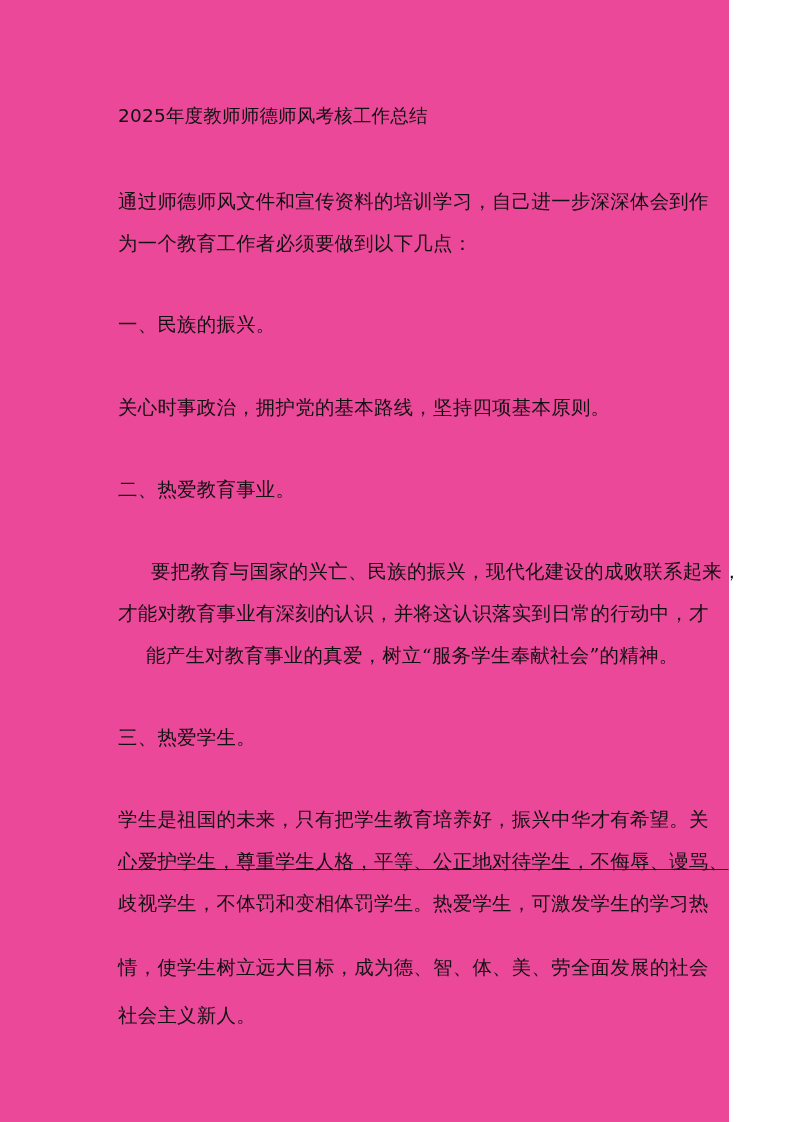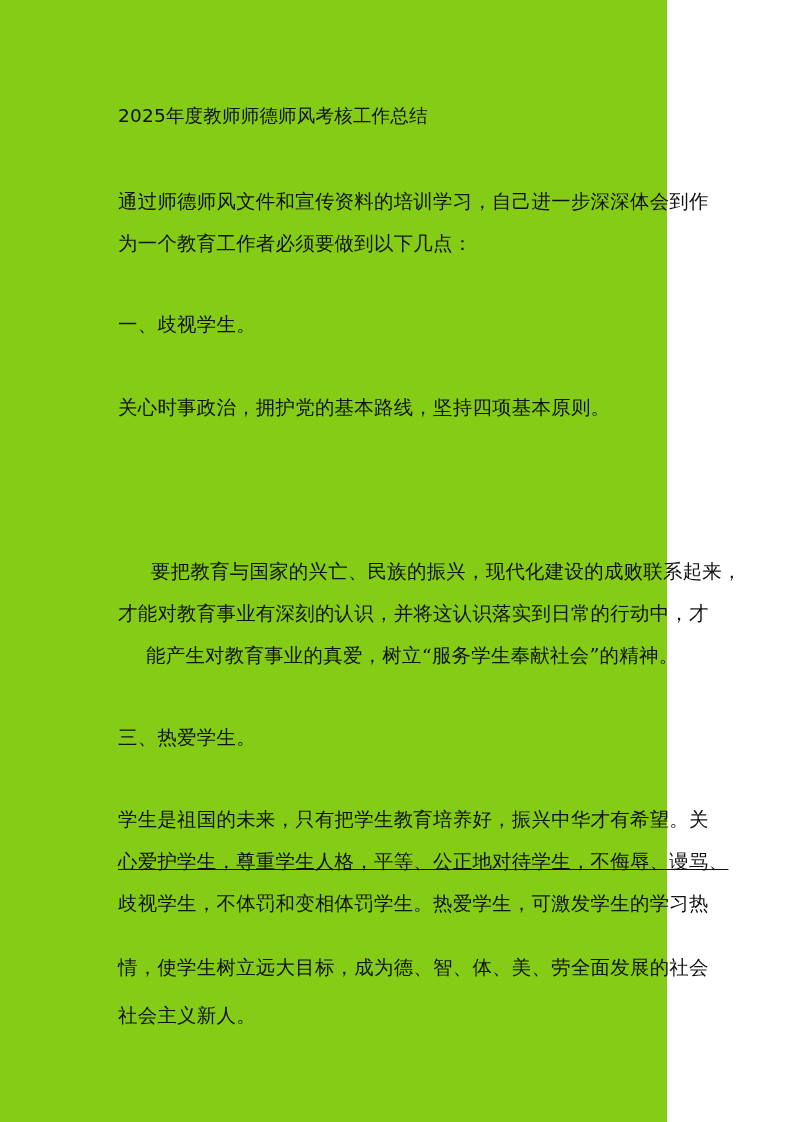--- a/index.html
+++ b/index.html
@@ -12,23 +12,23 @@
     height: 1122px;
     position: relative;
     overflow: hidden;
     font-family: "DejaVu Serif", "Liberation Serif", serif;
     color: #111111;
   }
   .page {
     position: absolute;
     left: 0;
     top: 0;
-    width: 667px;
+    width: 729px;
     height: 1122px;
-    background: #84cc16;
+    background: #ec4899;
   }
   .line {
     position: absolute;
     left: 118px;
     white-space: nowrap;
     font-size: 19.4px;
     line-height: 24px;
     letter-spacing: 0.3px;
   }
   .title {
@@ -42,26 +42,27 @@
 
 <div class="page">
 
   <div class="line title" style="top:104px;">2025年度教师师德师风考核工作总结</div>
 
   <div>
     <div class="line" style="top:190px;text-align:right;">通过师德师风文件和宣传资料的培训学习，自己进一步深深体会到作</div>
     <div class="line" style="top:232px;">为一个教育工作者必须要做到以下几点：</div>
   </div>
 
-  <div class="line" style="top:313px;">一、歧视学生。</div>
+  <div class="line" style="top:313px;">一、民族的振兴。</div>
 
   <div>
     <div class="line" style="top:396px;text-align:right;">关心时事政治，拥护党的基本路线，坚持四项基本原则。</div>
   </div>
 
+  <div class="line" style="top:478px;">二、热爱教育事业。</div>
 
   <div>
     <div class="line" style="top:560px;margin-left:33px;">要把教育与国家的兴亡、民族的振兴，现代化建设的成败联系起来，</div>
     <div class="line" style="top:602px;">才能对教育事业有深刻的认识，并将这认识落实到日常的行动中，才</div>
     <div class="line" style="top:644px;margin-left:28px;">能产生对教育事业的真爱，树立“服务学生奉献社会”的精神。</div>
   </div>
 
   <div class="line" style="top:726px;">三、热爱学生。</div>
 
   <div>

